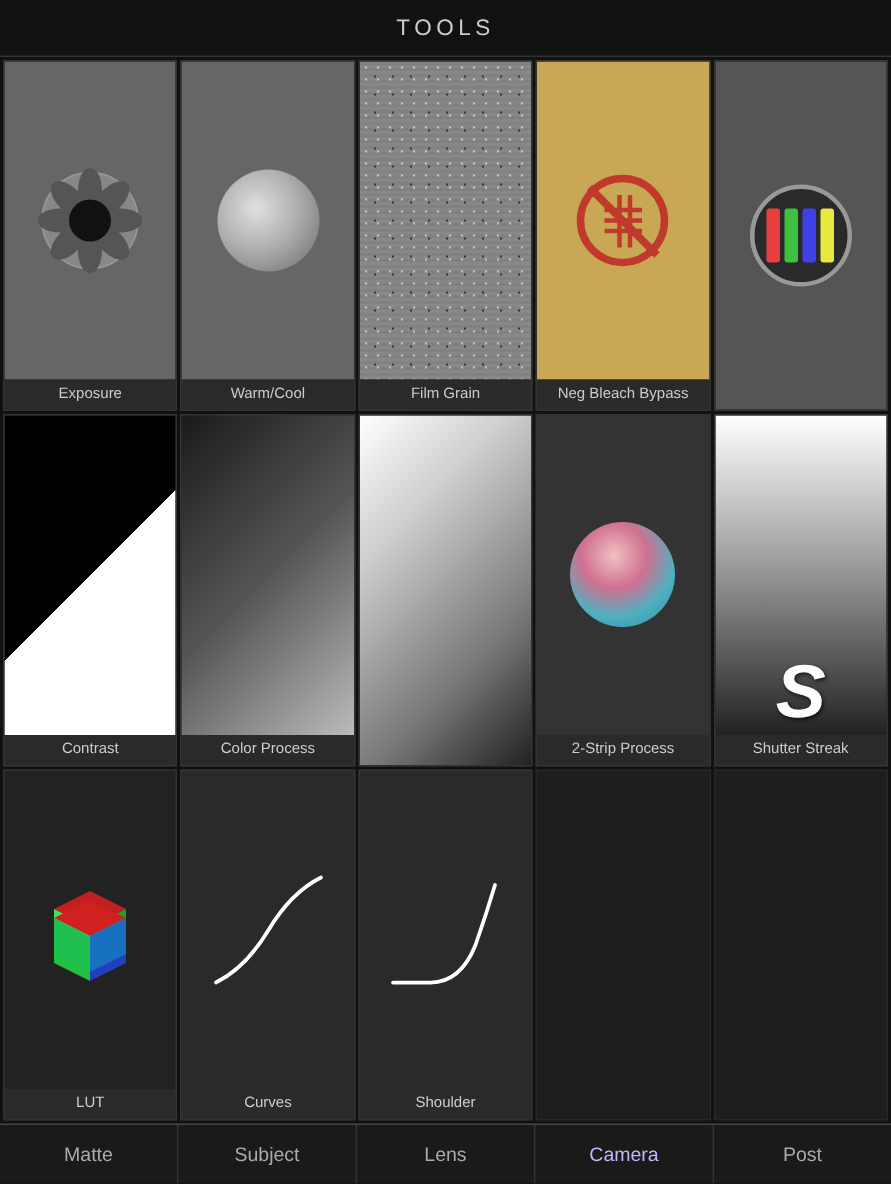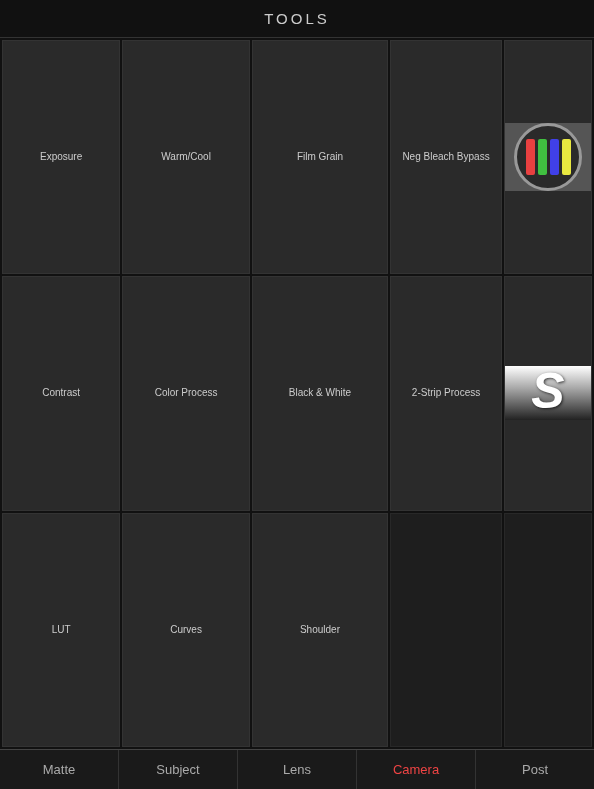--- a/index.html
+++ b/index.html
@@ -33,21 +33,21 @@
       grid-template-rows: repeat(3, auto);
       gap: 2px;
       padding: 2px;
       background: #111;
       overflow: hidden;
     }
 
     .tool-cell {
       background: #2a2a2a;
       display: flex;
-      flex-direction: row;
+      flex-direction: column;
       align-items: center;
       cursor: pointer;
       border: 1px solid #333;
     }
 
     .tool-thumb {
       width: 100%;
       flex: 1;
       display: flex;
       align-items: center;
@@ -85,21 +85,21 @@
       flex: 1;
       padding: 12px 0;
       text-align: center;
       font-size: 13px;
       color: #aaa;
       cursor: pointer;
       border-right: 1px solid #333;
     }
     .nav-tab:last-child { border-right: none; text-align: center; }
     .nav-tab.active {
-      color: #ef4444;
+      color: #c4b5fd;
     }
 
     
     .grain-dots {
       position: absolute;
       top: 0; left: 0; right: 0; bottom: 0;
       background-image: 
         radial-gradient(circle, #fff 1px, transparent 1px),
         radial-gradient(circle, #000 1px, transparent 1px),
         radial-gradient(circle, #888 1px, transparent 1px);
@@ -206,38 +206,38 @@
     <div class="tool-thumb">
       <div style="width:100%;height:100%;background:linear-gradient(135deg, #1a1a1a 0%, #555 50%, #bbb 100%);"></div>
     </div>
     <div class="tool-label">Color Process</div>
   </div>
 
   <div class="tool-cell">
     <div class="tool-thumb">
       <div style="width:100%;height:100%;background:linear-gradient(135deg, #fff 0%, #ccc 30%, #777 70%, #222 100%);"></div>
     </div>
-    <div class="tool-label">Black &amp; White</div>
   </div>
 
   <div class="tool-cell">
     <div class="tool-thumb">
       <div style="width:100%;height:100%;background:#333;display:flex;align-items:center;justify-content:center;">
         <div style="width:70px;height:70px;border-radius:50%;background:radial-gradient(circle at 42% 32%, #f0c0c0, #d07090 35%, #50b0c0 65%, #2090a0);"></div>
       </div>
     </div>
     <div class="tool-label">2-Strip Process</div>
   </div>
 
   <div class="tool-cell">
     <div class="tool-thumb">
       <div style="width:100%;height:100%;background:linear-gradient(to bottom, #fff 0%, #aaa 40%, #222 100%);display:flex;align-items:flex-end;justify-content:center;position:relative;">
         <span style="font-size:50px;font-weight:900;font-style:italic;color:#fff;line-height:1;padding-bottom:4px;text-shadow:1px 1px 3px rgba(0,0,0,0.7);">S</span>
       </div>
     </div>
+    <div class="tool-label">Shutter Streak</div>
   </div>
 
   <div class="tool-cell">
     <div class="tool-thumb">
       <div style="width:100%;height:100%;background:#222;display:flex;align-items:center;justify-content:center;">
         <svg width="68" height="68" viewBox="0 0 68 68">
 
           <polygon points="34,50 58,38 58,56 34,68" fill="#2040c0"></polygon>
 
           <polygon points="10,38 34,50 34,68 10,56" fill="#20c040"></polygon>

